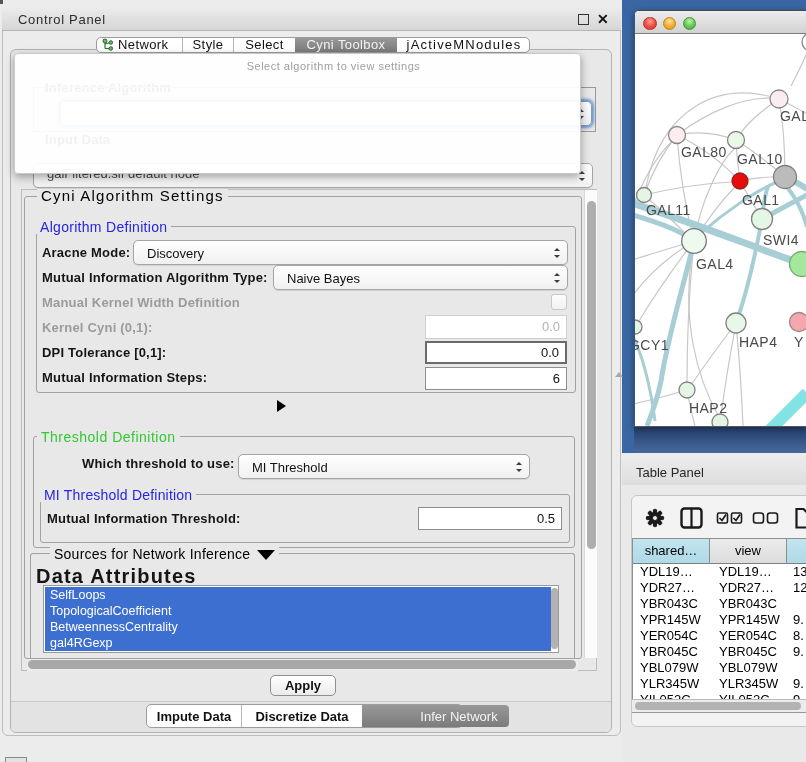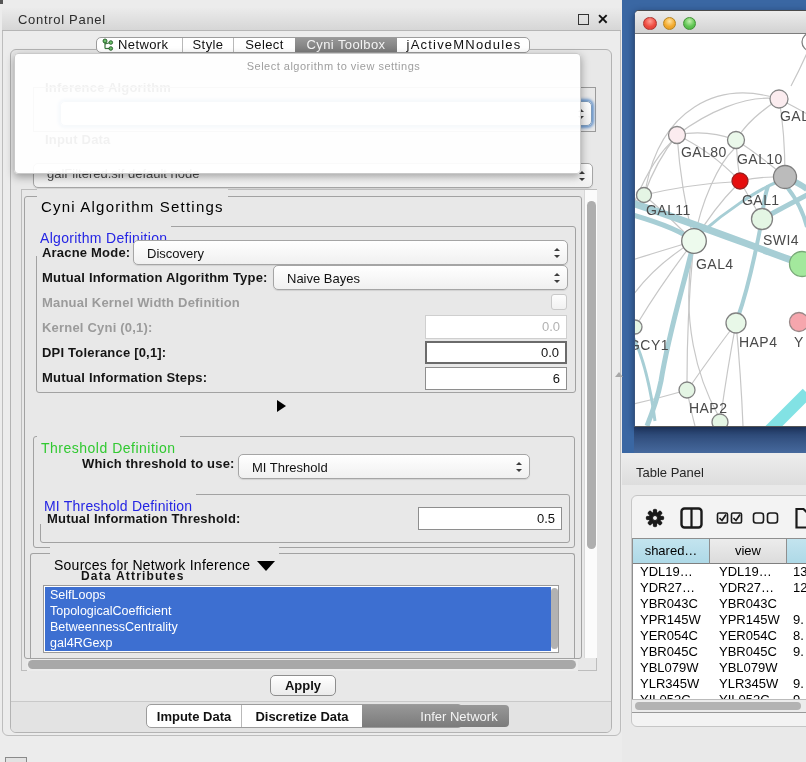--- a/index.html
+++ b/index.html
@@ -3,21 +3,21 @@
 <meta charset="utf-8">
 <style>
   html,body{margin:0;padding:0;}
   body{width:806px;height:762px;overflow:hidden;background:#ececec;
        font-family:"Liberation Sans",sans-serif;-webkit-font-smoothing:antialiased;}
   #root{position:relative;width:806px;height:762px;}
   .abs{position:absolute;}
   .lbl{position:absolute;font-weight:bold;font-size:13px;color:#151515;white-space:nowrap;line-height:15px;letter-spacing:0.2px;}
   .dis{color:#9b9b9b;}
   .grp{position:absolute;border:1px solid #a2a2a2;border-radius:3px;}
-  .gtitle{position:absolute;font-size:14px;line-height:14px;background:#e8e8e8;padding:11px 4px;white-space:nowrap;}
+  .gtitle{position:absolute;font-size:14px;line-height:14px;background:#e8e8e8;padding:0 4px;white-space:nowrap;}
   .combo{position:absolute;border:1px solid #a5a5a5;border-radius:5px;
          background:linear-gradient(#ffffff,#f0f0f0);box-shadow:0 1px 1px rgba(0,0,0,.10);}
   .combo .tx{position:absolute;left:13px;top:50%;transform:translateY(-50%);font-size:13px;color:#111;white-space:nowrap;}
   .carr{position:absolute;right:7px;top:50%;width:6px;height:10px;transform:translateY(-50%);}
   .tri-u{position:absolute;left:0;top:0;width:0;height:0;border-left:3px solid transparent;border-right:3px solid transparent;border-bottom:3.5px solid #3d3d3d;}
   .tri-d{position:absolute;left:0;bottom:0;width:0;height:0;border-left:3px solid transparent;border-right:3px solid transparent;border-top:3.5px solid #3d3d3d;}
   .tf{position:absolute;background:#fff;font-size:13px;color:#111;text-align:right;line-height:22px;padding-right:6px;box-sizing:border-box;}
   .seg{position:absolute;background:#fff;border:1px solid #9c9c9c;border-radius:5px;}
   .seg .it{position:absolute;top:0;height:100%;font-size:13px;color:#111;display:flex;align-items:center;justify-content:center;white-space:nowrap;}
   .seg .sep{position:absolute;top:0;width:1px;height:100%;background:#b9b9b9;}
@@ -337,21 +337,21 @@
 
   <div class="grp" style="left:40px;top:494px;width:528px;height:47px;"></div>
   <div class="gtitle" style="left:40px;top:488px;color:#2525e4;letter-spacing:0.2px;">MI Threshold Definition</div>
 
   <div class="lbl" style="left:47px;top:511px;">Mutual Information Threshold:</div>
   <div class="tf" style="left:418px;top:507px;width:144px;height:23px;border:1px solid #8e8e8e;line-height:21px;">0.5</div>
 
   <div class="grp" style="left:30px;top:553px;width:543px;height:104px;border-bottom:none;border-radius:3px 3px 0 0;"></div>
   <div class="gtitle" style="left:50px;top:547px;color:#000;letter-spacing:0.25px;">Sources for Network Inference<span style="display:inline-block;width:0;height:0;border-left:9px solid transparent;border-right:9px solid transparent;border-top:10px solid #000;vertical-align:-1px;margin-left:7px;"></span></div>
 
-  <div class="lbl" style="left:36px;top:567px;font-size:12px;letter-spacing:1.2px;line-height:18px;margin-left:45px;">Data Attributes</div>
+  <div class="lbl" style="left:36px;top:567px;font-size:20px;letter-spacing:1.2px;line-height:18px;">Data Attributes</div>
 
   <div class="abs" style="left:43px;top:585px;width:516px;height:68px;background:#fff;border:1px solid #9a9a9a;box-sizing:border-box;">
     <div class="abs" style="left:1px;top:1px;width:506px;height:64px;background:#3d6fd1;"></div>
     <div class="abs" style="left:6px;top:1px;font-size:12.5px;color:#fff;line-height:16px;">SelfLoops<br>TopologicalCoefficient<br>BetweennessCentrality<br>gal4RGexp</div>
     <div class="abs" style="left:507px;top:2px;width:7px;height:61px;border-radius:3.5px;background:#b2b2b2;"></div>
   </div>
 
   <div class="abs" style="left:270px;top:675px;width:66px;height:21px;border:1px solid #8e8e8e;border-radius:5px;
        background:linear-gradient(#ffffff,#ebebeb);font-size:13px;font-weight:bold;color:#111;
        display:flex;align-items:center;justify-content:center;box-sizing:border-box;">Apply</div>

